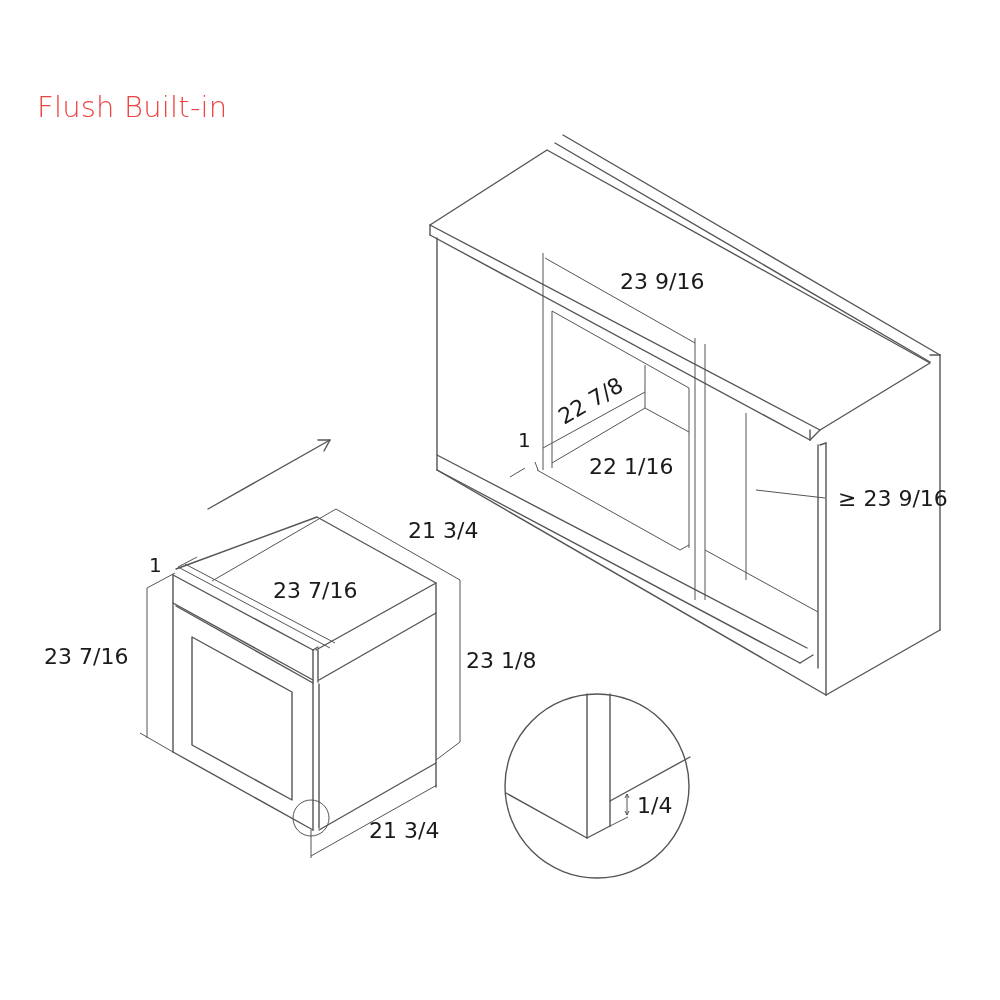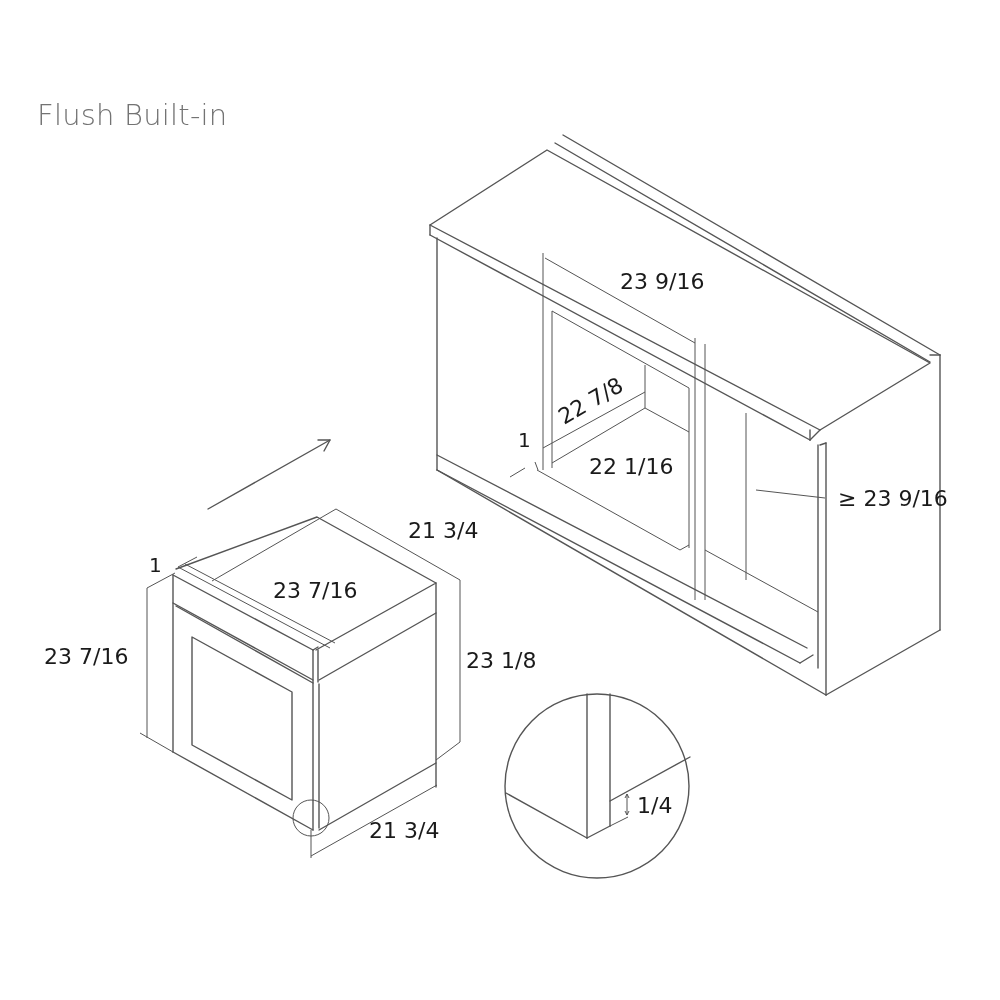--- a/index.html
+++ b/index.html
@@ -10,24 +10,24 @@
     body {
       width: 1000px;
       height: 1000px;
       position: relative;
       overflow: hidden;
       font-family: "DejaVu Sans", "Liberation Sans", sans-serif;
     }
     .title {
       position: absolute;
       left: 37px;
-      top: 98px;
+      top: 90px;
       font-size: 29px;
       font-weight: 300;
-      color: #737373;
+      color: #ef4444;
       letter-spacing: 0.2px;
       font-family: "DejaVu Sans", sans-serif;
     }
     svg.drawing {
       position: absolute;
       left: 0;
       top: 0;
       width: 1000px;
       height: 1000px;
     }

